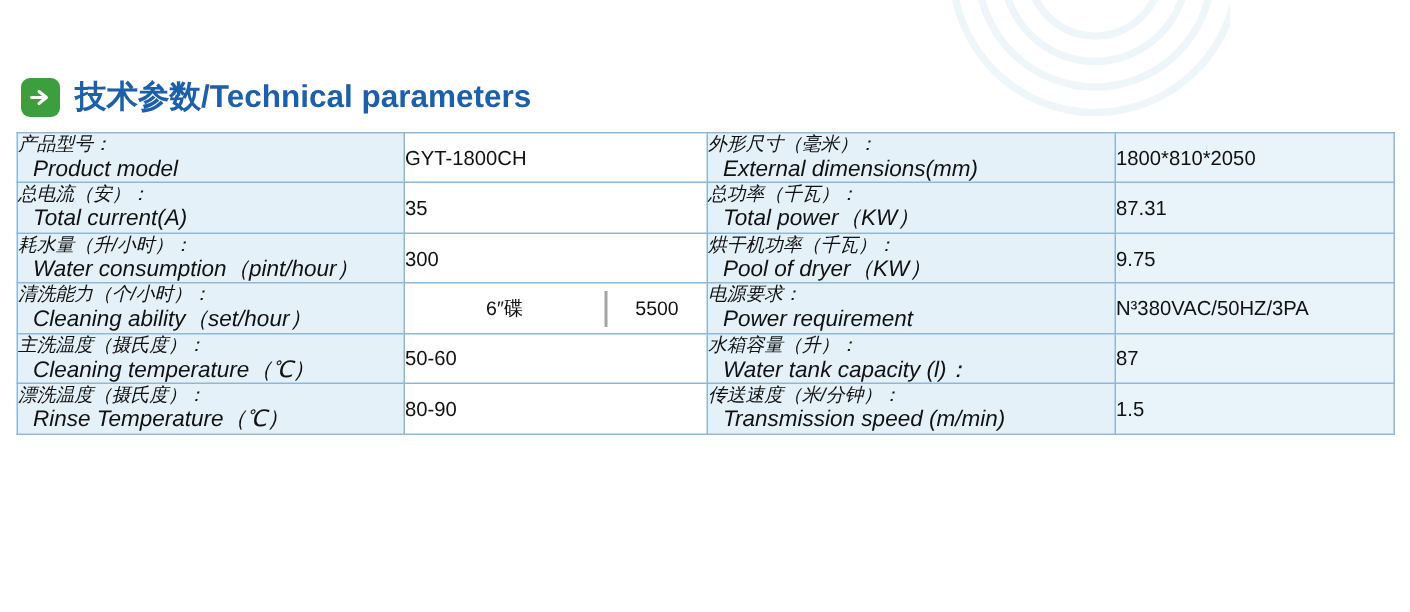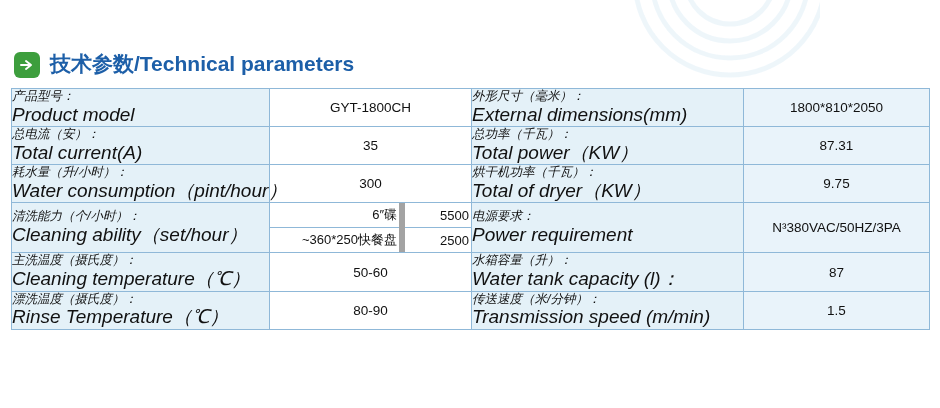--- a/index.html
+++ b/index.html
@@ -70,52 +70,53 @@
     line-height: 1.18;
     color: #111;
     font-style: italic;
   }
   .lbl .cn {
     font-size: 12.5px;
     display: block;
     white-space: nowrap;
   }
   .lbl .en {
-    font-size: 19px;
+    font-size: 15px;
     display: block;
     white-space: nowrap;
+    padding-left: 10px;
   }
   .val {
     background: #ffffff;
-    text-align: center;
+    text-align: left;
     font-size: 13.5px;
     color: #111;
     padding: 4px 4px;
     white-space: nowrap;
   }
   .val.shade { background: #e9f3fa; }
   
   table.inner {
     border-collapse: collapse;
     width: 100%;
     table-layout: fixed;
   }
   table.inner td {
     border: none;
     border-top: 1px solid #8fb8d8;
-    text-align: right;
+    text-align: center;
     font-size: 13px;
     padding: 3px 2px;
     color: #111;
     background: #ffffff;
     white-space: nowrap;
     margin-left: 27px;
   }
   table.inner tr:first-child td { border-top: none; }
-  table.inner td.sep { border-left: 6px solid #a3a3a3; width: 62px; }
+  table.inner td.sep { border-left: 2px solid #a3a3a3; width: 62px; }
   .col-l1 { width: 258px; }
   .col-v1 { width: 202px; }
   .col-l2 { width: 272px; }
   .col-v2 { width: 186px; }
 </style>
 </head>
 <body>
 
 <svg class="deco" viewBox="0 0 240 160">
   <g fill="none" stroke="#dfeef7" stroke-width="5">
@@ -174,41 +175,37 @@
     </tr>
 
     <tr>
       <td class="lbl">
         <span class="cn">耗水量（升/小时）：</span>
         <span class="en">Water consumption（pint/hour）</span>
       </td>
       <td class="val">300</td>
       <td class="lbl">
         <span class="cn">烘干机功率（千瓦）：</span>
-        <span class="en">Total of dryer（KW）</span>
+        <span class="en">Pool of dryer（KW）</span>
       </td>
       <td class="val shade">9.75</td>
     </tr>
 
     <tr>
       <td class="lbl">
         <span class="cn">清洗能力（个/小时）：</span>
         <span class="en">Cleaning ability（set/hour）</span>
       </td>
       <td>
         <table class="inner">
           <tbody>
             <tr>
               <td>6″碟</td>
               <td class="sep">5500</td>
             </tr>
-            <tr>
-              <td>~360*250快餐盘</td>
-              <td class="sep">2500</td>
-            </tr>
           </tbody>
         </table>
       </td>
       <td class="lbl">
         <span class="cn">电源要求：</span>
         <span class="en">Power requirement</span>
       </td>
       <td class="val shade">N³380VAC/50HZ/3PA</td>
     </tr>
 

